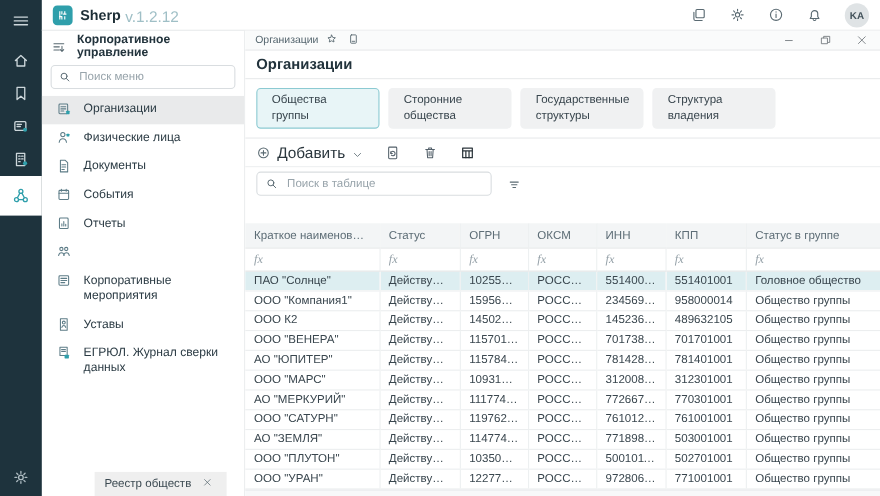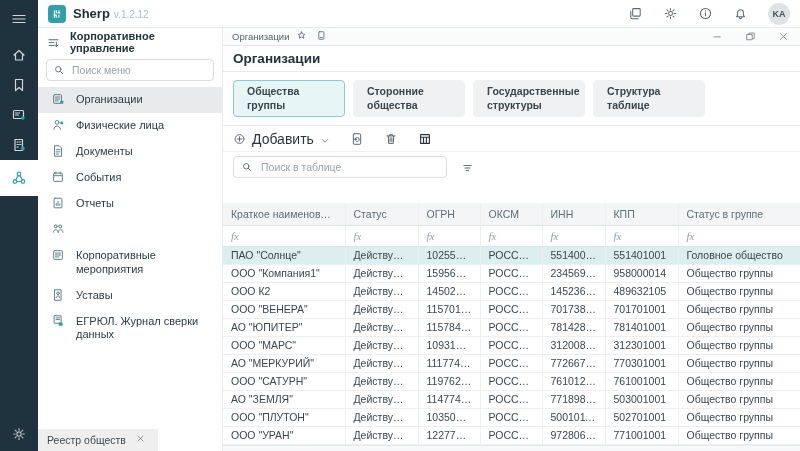--- a/index.html
+++ b/index.html
@@ -19,21 +19,21 @@
   .rail-bottom svg{stroke:#aebcc2;fill:none;stroke-width:1.2;width:16px;height:16px;}
   .fill-accent{fill:var(--accent,#2f9fab);stroke:none;}
 
   
   .right{flex:1;display:flex;flex-direction:column;min-width:0;}
 
   .appbar{height:28px;border-bottom:1px solid var(--border,#e8eaec);display:flex;align-items:center;padding:0 10px;flex-shrink:0;}
   .logo{width:18px;height:18px;border-radius:4px;background:var(--accent,#2f9fab);display:flex;align-items:center;justify-content:center;margin-right:7px;}
   .logo svg{stroke:#fff;stroke-width:1.4;fill:none;width:12px;height:12px;}
   .app-name{font-size:13px;font-weight:bold;color:#1d2e36;}
-  .app-version{font-size:10px;color:#9fbfc6;margin-left:4px;margin-top:2px;}
+  .app-version{font-size:14px;color:#9fbfc6;margin-left:4px;margin-top:2px;}
   .appbar-right{margin-left:auto;display:flex;align-items:center;gap:20px;}
   .appbar-right .abtn{cursor:pointer;display:flex;}
   .appbar-right svg{stroke:#5a6a72;fill:none;stroke-width:1.1;width:15px;height:15px;}
   .avatar{width:22px;height:22px;border-radius:50%;background:#dfe3e5;color:#44535b;
           font-size:9px;font-weight:bold;display:flex;align-items:center;justify-content:center;cursor:pointer;}
 
   .body{flex:1;display:flex;min-height:0;}
 
   
   .sidebar{width:185px;border-right:1px solid var(--border,#e8eaec);display:flex;flex-direction:column;flex-shrink:0;}
@@ -41,39 +41,39 @@
   .side-head svg{stroke:#44545d;fill:none;stroke-width:1.2;width:14px;height:14px;cursor:pointer;}
   .side-title{font-size:11px;font-weight:bold;color:#22333c;}
   .side-search{margin:3px 8px 6px;height:22px;border:1px solid #d9dde0;border-radius:4px;display:flex;align-items:center;padding:0 6px;gap:5px;flex-shrink:0;}
   .side-search svg{stroke:#8d9aa1;fill:none;stroke-width:1.2;width:12px;height:12px;flex-shrink:0;}
   .side-search input{border:0;outline:0;width:100%;font-size:10.5px;font-family:inherit;color:#33424a;background:transparent;}
   .side-search input::placeholder{color:#98a4ab;}
   .side-menu{flex:1;overflow:hidden;}
   .side-item{display:flex;align-items:flex-start;padding:6px 6px 6px 13px;gap:11px;font-size:11px;color:#2b3b44;line-height:1.25;cursor:pointer;}
   .side-item.selected{background:var(--selected-menu,#e9eaeb);}
   .side-item svg{stroke:#5d7c87;fill:none;stroke-width:1.1;width:14px;height:14px;flex-shrink:0;margin-top:-1px;}
-  .side-bottom{height:22px;display:flex;flex-shrink:0;}
+  .side-bottom{height:22px;display:flex;flex-shrink:0;margin-left:48px;}
   .bottom-tab{width:120px;background:#efefef;display:flex;align-items:center;justify-content:space-between;padding:0 9px;font-size:10.5px;color:#3c4a52;cursor:pointer;}
   .bottom-tab svg{stroke:#6b787f;fill:none;stroke-width:1.2;width:9px;height:9px;}
 
   
   .main{flex:1;display:flex;flex-direction:column;min-width:0;background:#fff;}
   .doc-strip{height:18px;background:#fafbfb;border-bottom:1px solid var(--border,#e8eaec);display:flex;align-items:center;padding:0 9px;flex-shrink:0;}
   .doc-tab{display:flex;align-items:center;gap:7px;font-size:9.5px;color:#53646d;cursor:pointer;}
   .doc-tab svg{stroke:#6b7a82;fill:none;stroke-width:1.1;width:11px;height:11px;}
   .win-controls{margin-left:auto;display:flex;align-items:center;gap:22px;padding-right:2px;}
   .win-controls span{cursor:pointer;display:flex;}
   .win-controls svg{stroke:#6b7177;fill:none;stroke-width:1.1;width:11px;height:11px;}
 
   .title-row{height:26px;display:flex;align-items:center;padding:0 10px;border-bottom:1px solid var(--border,#e8eaec);flex-shrink:0;}
   .page-title{font-size:13.5px;font-weight:600;color:#22333c;}
 
   .chips-row{padding:8px 10px;border-bottom:1px solid var(--border,#e8eaec);display:flex;gap:8px;align-items:stretch;flex-shrink:0;}
   .chip{background:var(--chip-bg,#f0f1f2);border:1px solid var(--chip-bg,#f0f1f2);border-radius:4px;
-        padding:4px 13px;font-size:10.5px;color:#39464e;display:flex;align-items:center;max-width:112px;line-height:1.3;min-height:30px;cursor:pointer;font-weight:bold;}
+        padding:4px 13px;font-size:10.5px;color:#39464e;display:flex;align-items:center;max-width:112px;line-height:1.3;min-height:30px;cursor:pointer;}
   .chip.selected{background:var(--accent-light,#e8f5f7);border-color:var(--accent-border,#8ccad2);}
 
   .toolbar{height:26px;display:flex;align-items:center;padding:0 10px;gap:10px;border-bottom:1px solid #eef0f1;flex-shrink:0;}
   .add-btn{display:flex;align-items:center;gap:6px;font-size:14px;color:#2a363d;cursor:pointer;}
   .add-btn svg{stroke:#4a565e;fill:none;stroke-width:1.1;width:14px;height:14px;}
   .add-btn .chev{width:10px;height:10px;}
   .tbtn{cursor:pointer;display:flex;margin-left:10px;}
   .tbtn svg{stroke:#53606a;fill:none;stroke-width:1.1;width:14px;height:14px;}
   .tbtn.dark svg{stroke:#2c363c;stroke-width:1.3;}
 
@@ -334,21 +334,21 @@
         </div>
 
         <div class="title-row">
           <span class="page-title">Организации</span>
         </div>
 
         <div class="chips-row">
             <div class="chip selected">Общества группы</div>
             <div class="chip">Сторонние общества</div>
             <div class="chip">Государственные структуры</div>
-            <div class="chip">Структура таблице</div>
+            <div class="chip">Структура владения</div>
           </div>
 
         <div class="toolbar">
           <div class="add-btn">
             <span style="display: flex; width: 13px; height: 13px; color: rgb(90, 106, 114);">
                 <svg viewBox="0 0 16 16" stroke-linecap="round" stroke-linejoin="round" width="100%" height="100%" style="fill: none; stroke: currentcolor; stroke-width: 1.2;">
                   <circle cx="8" cy="8" r="5.4"></circle>
                   <path d="M8 5.3v5.4M5.3 8h5.4"></path>
                 </svg>
               </span>

